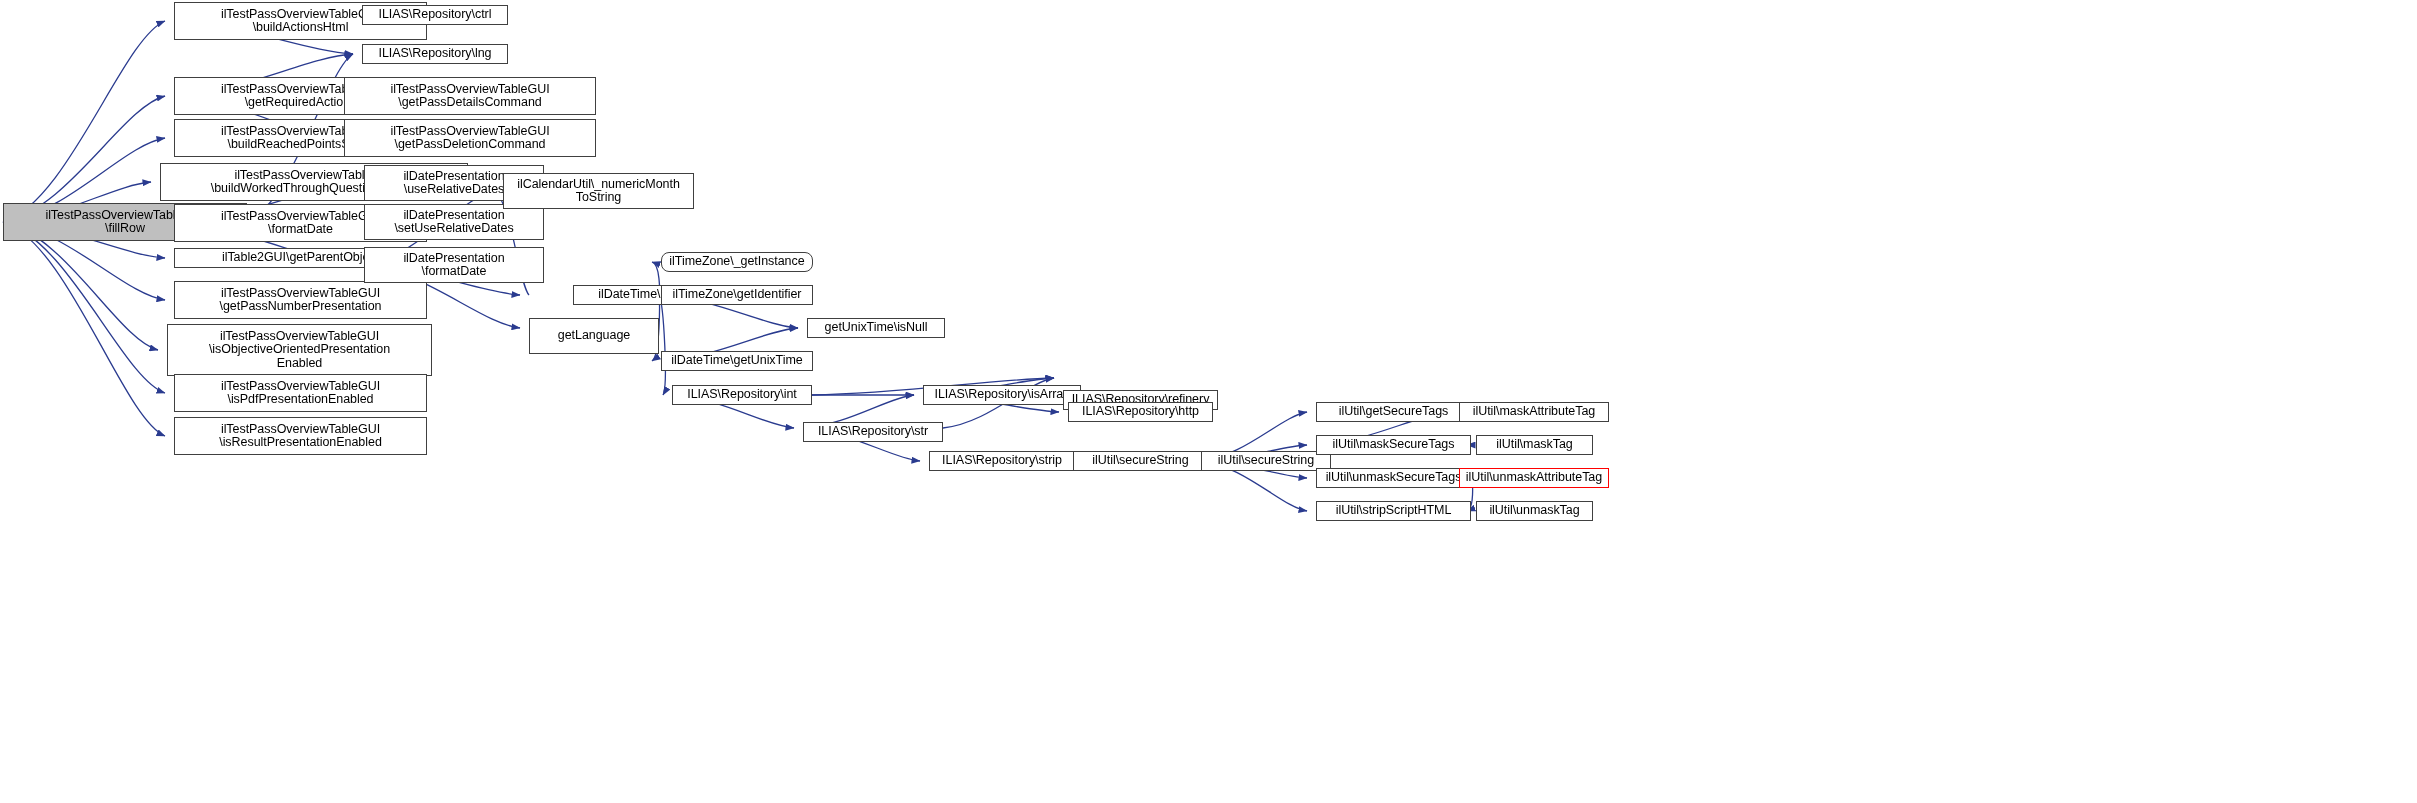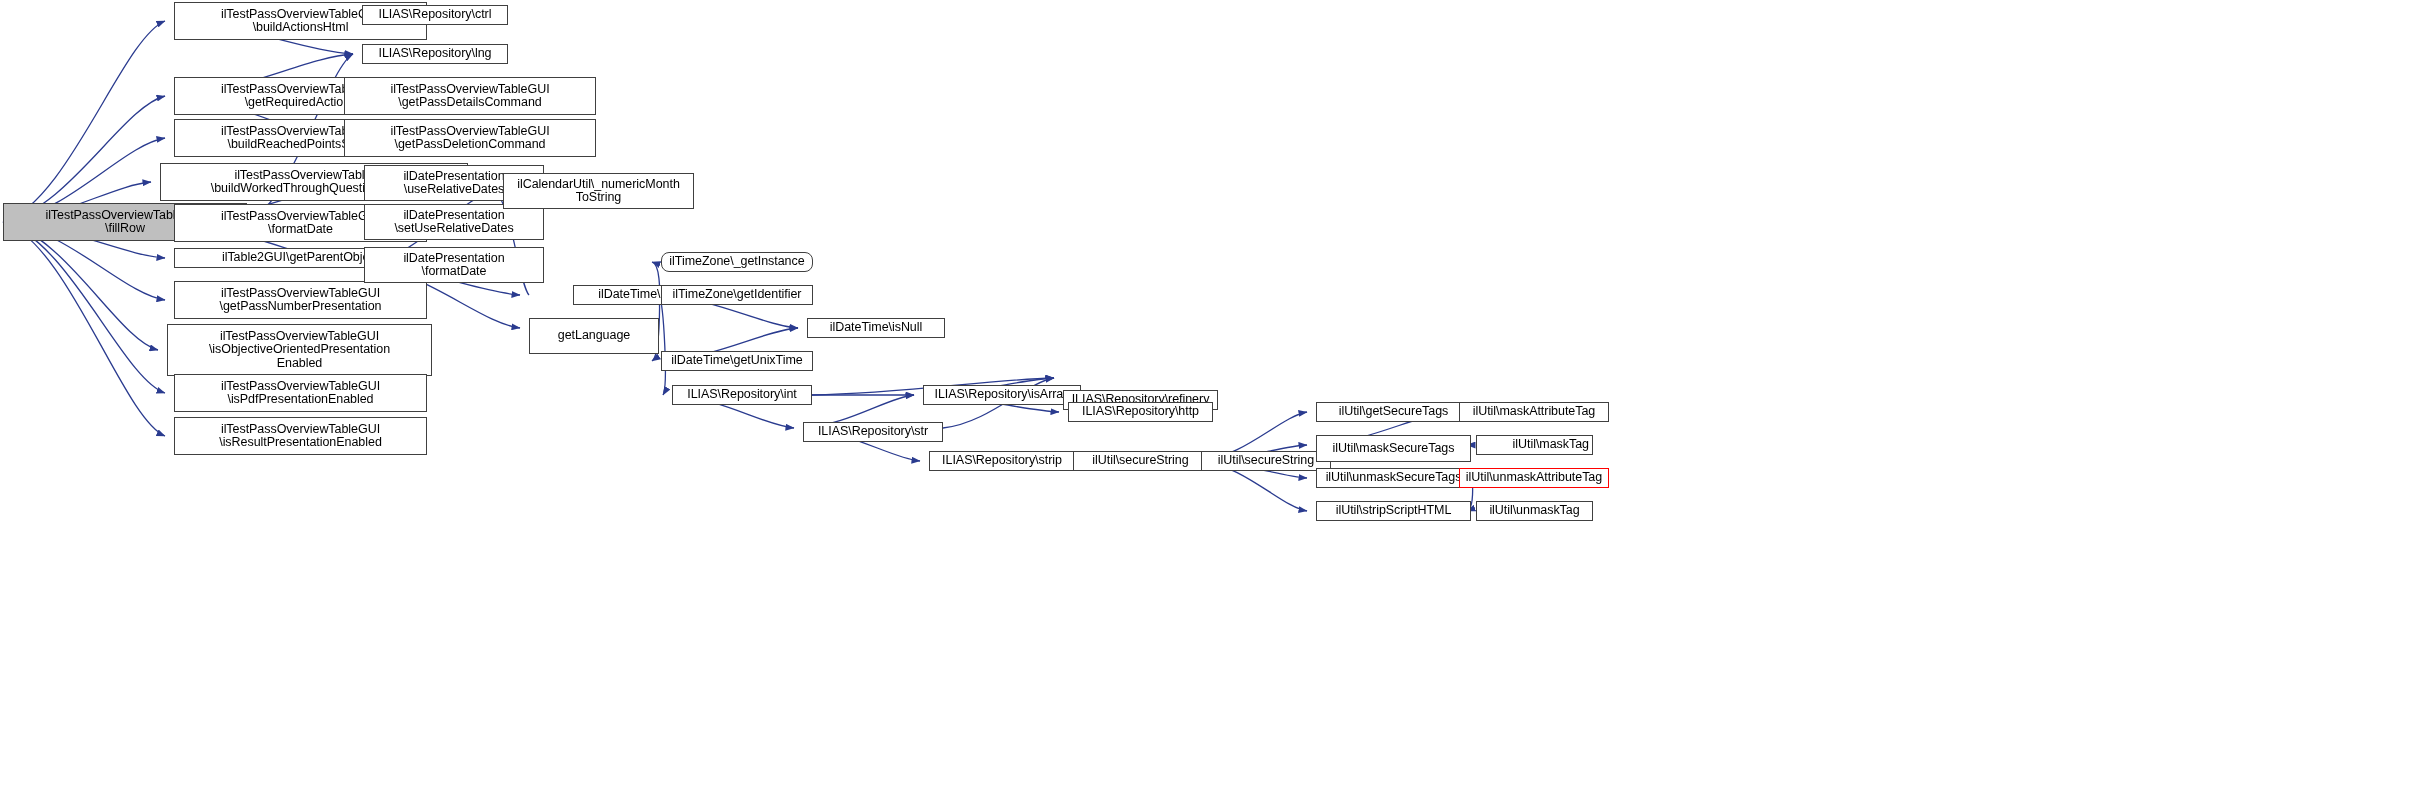--- a/index.html
+++ b/index.html
@@ -145,32 +145,32 @@
       <div class="node" style="left: 364px; top: 204px; width: 180px; height: 36px;"><span class="lbl">ilDatePresentation
 \setUseRelativeDates</span></div>
       <div class="node" style="left: 364px; top: 247px; width: 180px; height: 36px;"><span class="lbl">ilDatePresentation
 \formatDate</span></div>
       <div class="node" style="left: 503px; top: 173px; width: 191px; height: 36px;"><span class="lbl">ilCalendarUtil\_numericMonth
 ToString</span></div>
       <div class="node" style="left: 529px; top: 285px; width: 130px; height: 20px; margin-left: 44px;"><span class="lbl">ilDateTime\get</span></div>
       <div class="node" style="left: 529px; top: 318px; width: 130px; height: 36px;"><span class="lbl">getLanguage</span></div>
       <div class="node" style="left: 661px; top: 252px; width: 152px; height: 20px; border-radius: 8px;"><span class="lbl">ilTimeZone\_getInstance</span></div>
       <div class="node" style="left: 661px; top: 285px; width: 152px; height: 20px;"><span class="lbl">ilTimeZone\getIdentifier</span></div>
-      <div class="node" style="left: 807px; top: 318px; width: 138px; height: 20px;"><span class="lbl">ilDateTime\isNull</span></div>
+      <div class="node" style="left: 807px; top: 318px; width: 138px; height: 20px;"><span class="lbl">getUnixTime\isNull</span></div>
       <div class="node" style="left: 661px; top: 351px; width: 152px; height: 20px;"><span class="lbl">ilDateTime\getUnixTime</span></div>
       <div class="node" style="left: 672px; top: 385px; width: 140px; height: 20px;"><span class="lbl">ILIAS\Repository\int</span></div>
       <div class="node" style="left: 803px; top: 422px; width: 140px; height: 20px;"><span class="lbl">ILIAS\Repository\str</span></div>
       <div class="node" style="left: 929px; top: 451px; width: 146px; height: 20px;"><span class="lbl">ILIAS\Repository\strip</span></div>
       <div class="node" style="left: 923px; top: 385px; width: 158px; height: 20px;"><span class="lbl">ILIAS\Repository\isArray</span></div>
       <div class="node" style="left: 1063px; top: 368px; width: 155px; height: 20px; margin-top: 22px;"><span class="lbl">ILIAS\Repository\refinery</span></div>
       <div class="node" style="left: 1068px; top: 402px; width: 145px; height: 20px;"><span class="lbl">ILIAS\Repository\http</span></div>
       <div class="node" style="left: 1073px; top: 451px; width: 135px; height: 20px;"><span class="lbl">ilUtil\secureString</span></div>
       <div class="node" style="left: 1201px; top: 451px; width: 130px; height: 20px;"><span class="lbl">ilUtil\secureString</span></div>
       <div class="node" style="left: 1316px; top: 402px; width: 155px; height: 20px;"><span class="lbl">ilUtil\getSecureTags</span></div>
-      <div class="node" style="left: 1316px; top: 435px; width: 155px; height: 27px;"><span class="lbl">ilUtil\maskSecureTags</span></div>
+      <div class="node" style="left: 1316px; top: 435px; width: 155px; height: 20px;"><span class="lbl">ilUtil\maskSecureTags</span></div>
       <div class="node" style="left: 1316px; top: 468px; width: 155px; height: 20px;"><span class="lbl">ilUtil\unmaskSecureTags</span></div>
       <div class="node" style="left: 1316px; top: 501px; width: 155px; height: 20px;"><span class="lbl">ilUtil\stripScriptHTML</span></div>
       <div class="node" style="left: 1459px; top: 402px; width: 150px; height: 20px;"><span class="lbl">ilUtil\maskAttributeTag</span></div>
-      <div class="node" style="left: 1476px; top: 435px; width: 117px; height: 20px; text-align: right;"><span class="lbl">ilUtil\maskTag</span></div>
+      <div class="node" style="left: 1476px; top: 435px; width: 117px; height: 20px;"><span class="lbl">ilUtil\maskTag</span></div>
       <div class="node highlight" style="left: 1459px; top: 468px; width: 150px; height: 20px;"><span class="lbl">ilUtil\unmaskAttributeTag</span></div>
       <div class="node" style="left: 1476px; top: 501px; width: 117px; height: 20px;"><span class="lbl">ilUtil\unmaskTag</span></div>
     </div>
 </div>
 
 </body></html>

